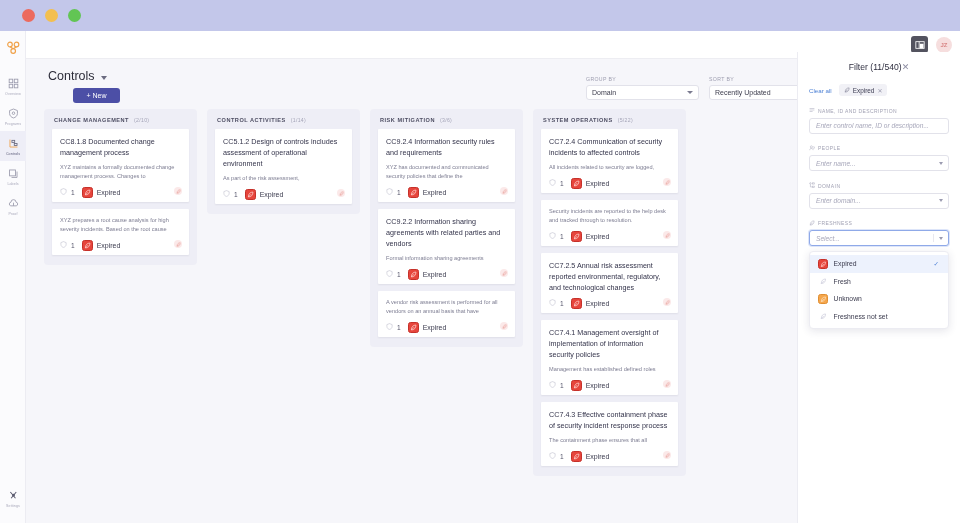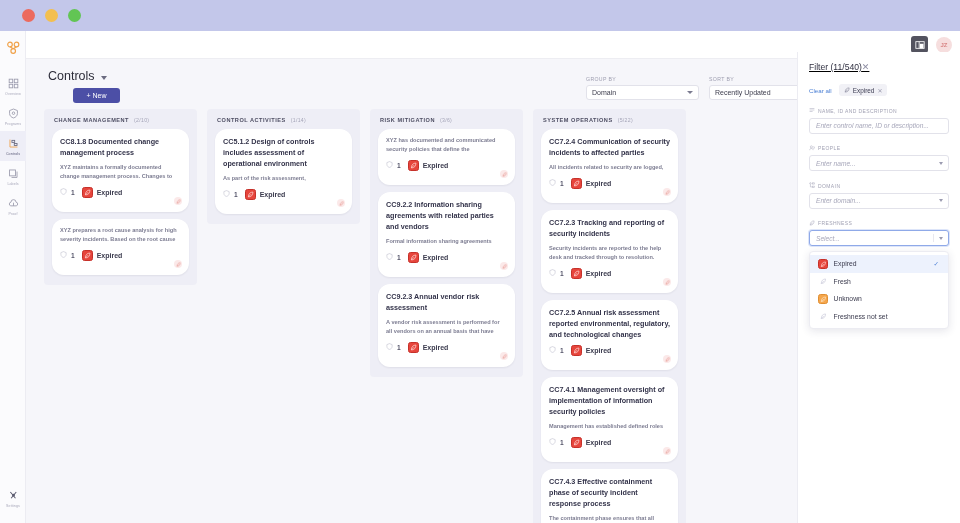--- a/index.html
+++ b/index.html
@@ -100,23 +100,23 @@
   }
   .column {
     width: 153px; background: #eeeef6; border-radius: 4px;
     padding: 8px 8px 10px; align-self: flex-start;
   }
   .col-head { display: flex; align-items: baseline; gap: 5px; margin-bottom: 6px; padding-left: 2px; }
   .col-name { font-size: 5.6px; color: #4e4e63; letter-spacing: .5px; font-weight: bold; }
   .col-count { font-size: 5.2px; color: #a5a5b8; letter-spacing: .3px; }
 
   .card {
-    background: #ffffff; border-radius: 12px; padding: 7px 8px 14px;
+    background: #ffffff; border-radius: 1px; padding: 7px 8px 4px;
     margin-bottom: 7px; box-shadow: 0 1px 2px rgba(30,30,60,.07);
-    cursor: pointer; position: relative; font-weight: bold;
+    cursor: pointer; position: relative;
   }
   .card:last-child { margin-bottom: 0; }
   .card-title { font-size: 7.2px; line-height: 11px; color: #33334a; margin-bottom: 5px; }
   .card-desc {
     font-size: 5.6px; line-height: 9px; color: #7d7d92;
     margin-bottom: 6px; max-height: 18px; overflow: hidden;
   }
   .card-foot { display: flex; align-items: center; gap: 4px; }
   .shield-ico { color: #c3c3d2; font-size: 7px; line-height: 8px; }
   .count-num { font-size: 6.6px; color: #55556a; }
@@ -132,21 +132,21 @@
     border-radius: 50%; background: #fbe9e9; color: #e99b95;
     font-size: 4.5px; display: flex; align-items: center; justify-content: center;
   }
 
   
   .filter-panel {
     position: absolute; top: 52px; right: 0; width: 163px; height: 471px;
     background: #ffffff; border-left: 1px solid #ececf2;
     padding: 10px 11px;
   }
-  .fp-head { display: flex; align-items: center; justify-content: flex-start; text-decoration: underline; }
+  .fp-head { display: flex; align-items: center; justify-content: center; }
   .fp-title { font-size: 8.6px; color: #2f2f40; }
   .fp-close { font-size: 9px; color: #8e8ea3; cursor: pointer; line-height: 9px; }
   .fp-chips { display: flex; align-items: center; gap: 7px; margin-top: 12px; }
   .fp-clear { font-size: 6.2px; color: #4a7fd4; cursor: pointer; }
   .chip {
     display: flex; align-items: center; gap: 3px;
     background: #f1f1f6; border-radius: 3px; padding: 2.5px 5px;
     font-size: 6.4px; color: #3d3d52;
   }
   .chip-x { color: #9a9aae; font-size: 6px; cursor: pointer; }
@@ -391,20 +391,21 @@
               </svg>
             </span>
           </div>
         </div>
         <div class="column">
           <div class="col-head">
             <span class="col-name">RISK MITIGATION</span>
             <span class="col-count">(3/6)</span>
           </div>
           <div class="card">
+            <div class="card-title">CC9.2.4 Information security rules and requirements</div>
             <div class="card-desc">XYZ has documented and communicated security policies that define the</div>
             <div class="card-foot">
               <span class="shield-ico"><svg width="7" height="7" viewBox="0 0 12 12" fill="none" stroke="#c3c3d2" stroke-width="1.1">
                   <path d="M6 1 L10.5 2.8 V6 C10.5 8.6 8.4 10.4 6 11 C3.6 10.4 1.5 8.6 1.5 6 V2.8 Z"></path>
                 </svg></span>
               <span class="count-num">1</span>
               <span class="badge-ico">
                 <svg width="7" height="7" viewBox="0 0 10 10" fill="none" stroke="#ffd9d6" stroke-width="1">
                   <path d="M8.5 1.5 C8.5 6 6 8.5 2 8.5 C2 4 4.5 1.5 8.5 1.5 Z"></path>
                   <path d="M2 8.5 L6 4.5"></path>
@@ -436,21 +437,20 @@
               <span class="badge-text">Expired</span>
             </div>
             <span class="card-corner">
               <svg width="5" height="5" viewBox="0 0 10 10" fill="none" stroke="#e99b95" stroke-width="1">
                 <path d="M8.5 1.5 C8.5 6 6 8.5 2 8.5 C2 4 4.5 1.5 8.5 1.5 Z"></path>
                 <path d="M2 8.5 L6 4.5"></path>
               </svg>
             </span>
           </div>
           <div class="card">
-            <div class="card-title">CC9.2.3 Annual vendor risk assessment</div>
             <div class="card-desc">A vendor risk assessment is performed for all vendors on an annual basis that have</div>
             <div class="card-foot">
               <span class="shield-ico"><svg width="7" height="7" viewBox="0 0 12 12" fill="none" stroke="#c3c3d2" stroke-width="1.1">
                   <path d="M6 1 L10.5 2.8 V6 C10.5 8.6 8.4 10.4 6 11 C3.6 10.4 1.5 8.6 1.5 6 V2.8 Z"></path>
                 </svg></span>
               <span class="count-num">1</span>
               <span class="badge-ico">
                 <svg width="7" height="7" viewBox="0 0 10 10" fill="none" stroke="#ffd9d6" stroke-width="1">
                   <path d="M8.5 1.5 C8.5 6 6 8.5 2 8.5 C2 4 4.5 1.5 8.5 1.5 Z"></path>
                   <path d="M2 8.5 L6 4.5"></path>
@@ -465,21 +465,21 @@
               </svg>
             </span>
           </div>
         </div>
         <div class="column">
           <div class="col-head">
             <span class="col-name">SYSTEM OPERATIONS</span>
             <span class="col-count">(5/22)</span>
           </div>
           <div class="card">
-            <div class="card-title">CC7.2.4 Communication of security incidents to affected parties</div>
+            <div class="card-title">CC7.2.4 Communication of security incidents to affected controls</div>
             <div class="card-desc">All incidents related to security are logged,</div>
             <div class="card-foot">
               <span class="shield-ico"><svg width="7" height="7" viewBox="0 0 12 12" fill="none" stroke="#c3c3d2" stroke-width="1.1">
                   <path d="M6 1 L10.5 2.8 V6 C10.5 8.6 8.4 10.4 6 11 C3.6 10.4 1.5 8.6 1.5 6 V2.8 Z"></path>
                 </svg></span>
               <span class="count-num">1</span>
               <span class="badge-ico">
                 <svg width="7" height="7" viewBox="0 0 10 10" fill="none" stroke="#ffd9d6" stroke-width="1">
                   <path d="M8.5 1.5 C8.5 6 6 8.5 2 8.5 C2 4 4.5 1.5 8.5 1.5 Z"></path>
                   <path d="M2 8.5 L6 4.5"></path>
@@ -488,21 +488,20 @@
               <span class="badge-text">Expired</span>
             </div>
             <span class="card-corner">
               <svg width="5" height="5" viewBox="0 0 10 10" fill="none" stroke="#e99b95" stroke-width="1">
                 <path d="M8.5 1.5 C8.5 6 6 8.5 2 8.5 C2 4 4.5 1.5 8.5 1.5 Z"></path>
                 <path d="M2 8.5 L6 4.5"></path>
               </svg>
             </span>
           </div>
           <div class="card">
-            <div class="card-title">CC7.2.3 Tracking and reporting of security incidents</div>
             <div class="card-desc">Security incidents are reported to the help desk and tracked through to resolution.</div>
             <div class="card-foot">
               <span class="shield-ico"><svg width="7" height="7" viewBox="0 0 12 12" fill="none" stroke="#c3c3d2" stroke-width="1.1">
                   <path d="M6 1 L10.5 2.8 V6 C10.5 8.6 8.4 10.4 6 11 C3.6 10.4 1.5 8.6 1.5 6 V2.8 Z"></path>
                 </svg></span>
               <span class="count-num">1</span>
               <span class="badge-ico">
                 <svg width="7" height="7" viewBox="0 0 10 10" fill="none" stroke="#ffd9d6" stroke-width="1">
                   <path d="M8.5 1.5 C8.5 6 6 8.5 2 8.5 C2 4 4.5 1.5 8.5 1.5 Z"></path>
                   <path d="M2 8.5 L6 4.5"></path>

